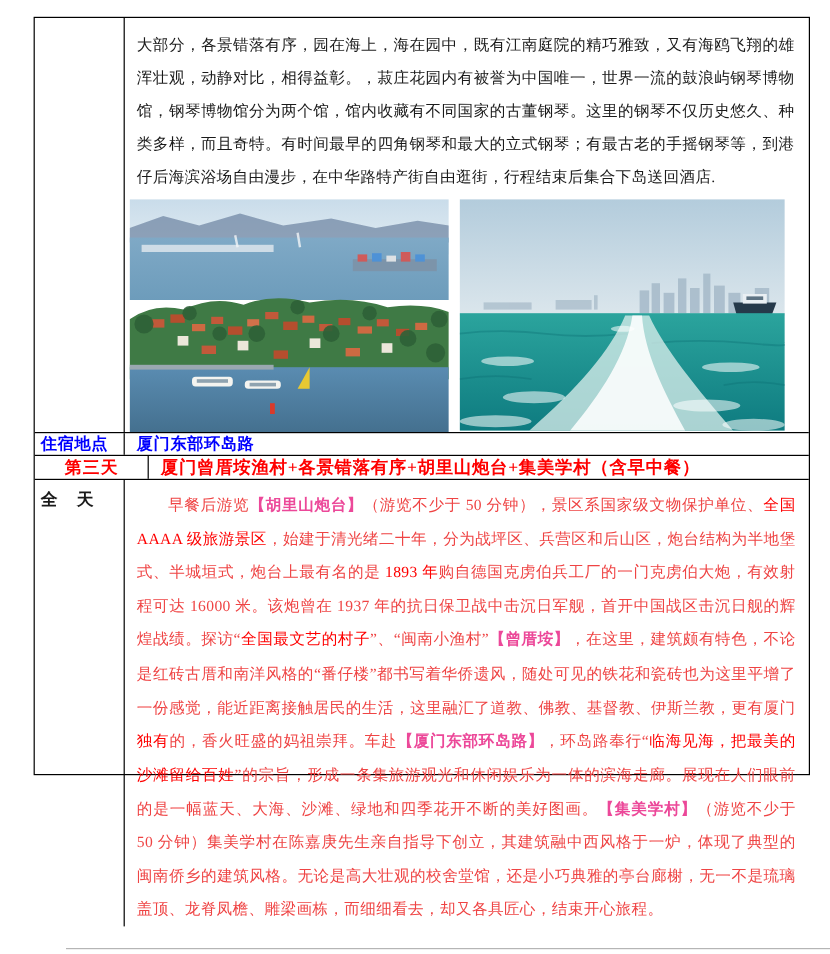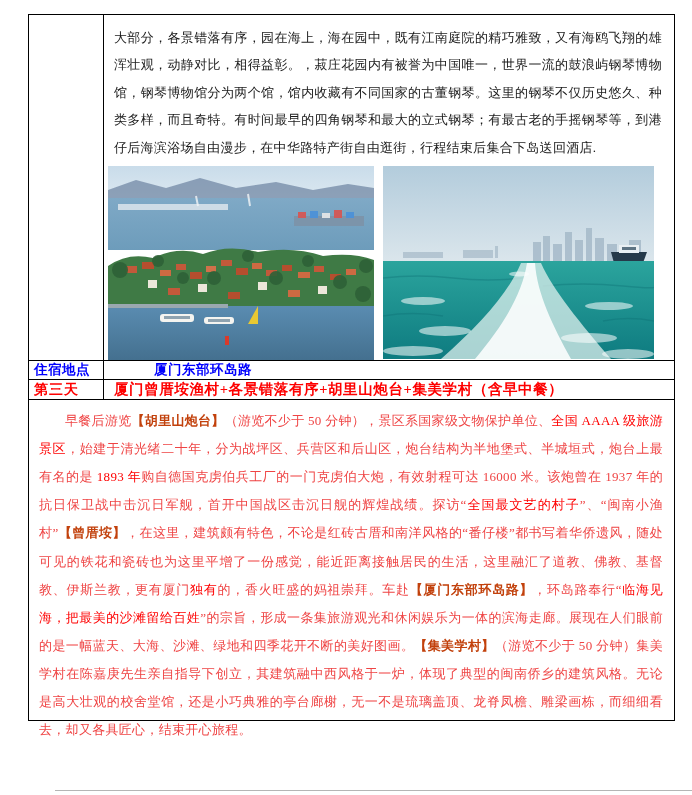--- a/index.html
+++ b/index.html
@@ -1,26 +1,26 @@
 <!DOCTYPE html>
 <html><head>
 <meta charset="utf-8">
 <style>
   * { margin:0; padding:0; box-sizing:border-box; }
   html,body { width:692px; height:795px; background:#ffffff; overflow:hidden; }
   body { font-family:"Liberation Serif","DejaVu Serif",serif; color:#1a1a1a; position:relative; }
 
   .doc-table{
-    position:absolute; left:28px; top:14px; width:647px; height:707px;
+    position:absolute; left:28px; top:14px; width:647px; height:632px;
     border:1px solid #000; display:flex; flex-direction:column; background:#fff;
   }
   .row{ display:flex; width:100%; }
   .row + .row{ border-top:1px solid #000; }
   .row-1{ height:366px; }
-  .row-2{ height:29px;gap:40px; }
+  .row-2{ height:29px; }
   .row-3{ height:28px; }
   .row-4{ flex:1; }
 
   .label-cell{
     width:75px; flex:0 0 75px; border-right:1px solid #000;
     padding-left:5px; overflow:hidden;
   }
   .content-cell{ flex:1; overflow:hidden; }
 
   .v-center{ display:flex; align-items:center; }
@@ -31,29 +31,29 @@
   }
   .day2-para{
     line-height:27.4px; padding:9px 12px 0 10px;
   }
   .day3-para{
     line-height:28.1px; padding:7px 11px 0 10px; text-indent:2em;
   }
 
   .blue-bold{ color:#0000fe; font-weight:bold; font-size:13.5px; letter-spacing:0.5px; }
   .red-bold{ color:#fe0000; font-weight:bold; }
-  .label-row3{ font-size:14px; letter-spacing:1px; }
+  .label-row3{ font-size:14px; letter-spacing:1px;margin-left:20px; }
   .day3-title{ font-size:14.5px; letter-spacing:0.6px; padding-left:10px; }
   .row2-value{ padding-left:10px; }
 
   .label-day{ font-weight:bold; font-size:14px; padding-top:8px; letter-spacing:1px; }
 
   .seg-n{ color:#ef4444; }
   .seg-r{ color:#fe0000; }
-  .seg-rb{ color:#c2410c; font-weight:bold; }
+  .seg-rb{ color:#ec4899; font-weight:bold; }
 
   .photos{
     display:flex; gap:9px; margin:5px 0 0 4px;
   }
   .photo{ display:block; }
 
   .next-page-line{
     position:absolute; left:55px; width:637px; top:790px; height:1px;
     background:#b5b5b5;
   }
@@ -207,20 +207,21 @@
     <div class="label-cell v-center blue-bold">住宿地点</div>
     <div class="content-cell v-center blue-bold row2-value">厦门东部环岛路</div>
   </div>
 
   <div class="row row-3">
     <div class="label-cell v-center red-bold label-row3">第三天</div>
     <div class="content-cell v-center red-bold day3-title">厦门曾厝垵渔村+各景错落有序+胡里山炮台+集美学村（含早中餐）</div>
   </div>
 
   <div class="row row-4">
+    <div class="label-cell label-day">全　天</div>
     <div class="content-cell">
       <p class="para day3-para"><span class="seg-n">早餐后游览</span><span class="seg-rb">【胡里山炮台】</span><span class="seg-n">（游览不少于 50 分钟），景区系国家级文物保护单位、</span><span class="seg-r">全国 AAAA 级旅游景区</span><span class="seg-n">，始建于清光绪二十年，分为战坪区、兵营区和后山区，炮台结构为半地堡式、半城垣式，炮台上最有名的是 </span><span class="seg-r">1893 年</span><span class="seg-n">购自德国克虏伯兵工厂的一门克虏伯大炮，有效射程可达 16000 米。该炮曾在 1937 年的抗日保卫战中击沉日军舰，首开中国战区击沉日舰的辉煌战绩。探访“</span><span class="seg-r">全国最文艺的村子</span><span class="seg-n">”、“闽南小渔村”</span><span class="seg-rb">【曾厝垵】</span><span class="seg-n">，在这里，建筑颇有特色，不论是红砖古厝和南洋风格的“番仔楼”都书写着华侨遗风，随处可见的铁花和瓷砖也为这里平增了一份感觉，能近距离接触居民的生活，这里融汇了道教、佛教、基督教、伊斯兰教，更有厦门</span><span class="seg-r">独有</span><span class="seg-n">的，香火旺盛的妈祖崇拜。车赴</span><span class="seg-rb">【厦门东部环岛路】</span><span class="seg-n">，环岛路奉行“</span><span class="seg-r">临海见海，把最美的沙滩留给百姓</span><span class="seg-n">”的宗旨，形成一条集旅游观光和休闲娱乐为一体的滨海走廊。展现在人们眼前的是一幅蓝天、大海、沙滩、绿地和四季花开不断的美好图画。</span><span class="seg-rb">【集美学村】</span><span class="seg-n">（游览不少于 50 分钟）集美学村在陈嘉庚先生亲自指导下创立，其建筑融中西风格于一炉，体现了典型的闽南侨乡的建筑风格。无论是高大壮观的校舍堂馆，还是小巧典雅的亭台廊榭，无一不是琉璃盖顶、龙脊凤檐、雕梁画栋，而细细看去，却又各具匠心，结束开心旅程。</span></p>
     </div>
   </div>
 
 </div>
 
 <div class="next-page-line"></div>
 
 </body></html>

